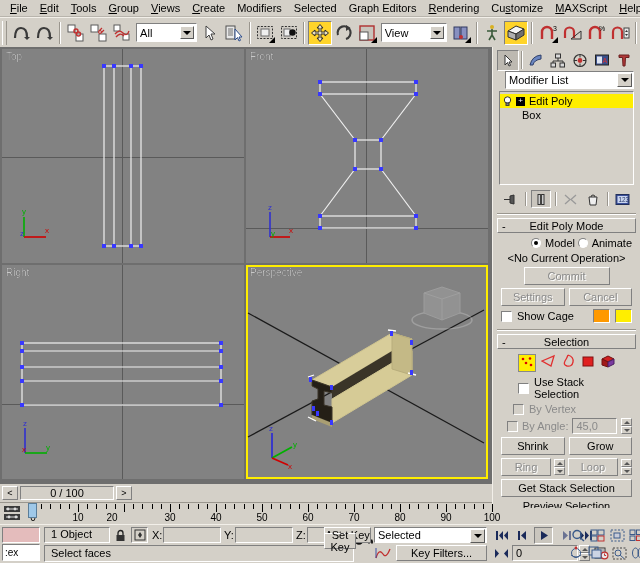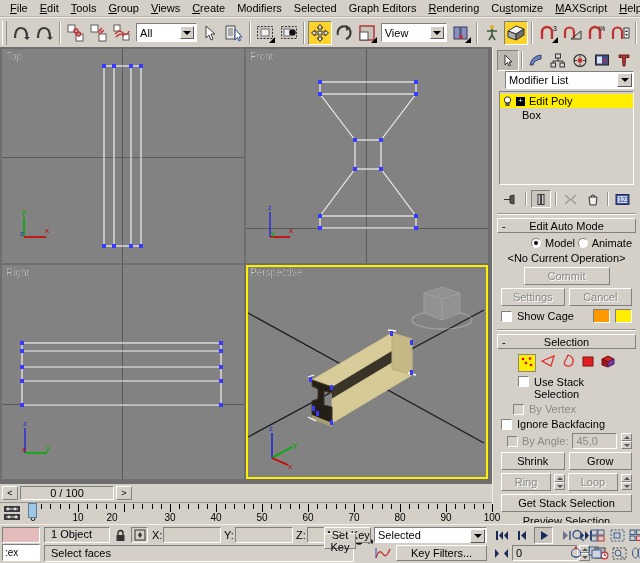--- a/index.html
+++ b/index.html
@@ -631,21 +631,21 @@
             <text x="3.4" y="9" font-size="6.4" fill="#2a3a6a" font-family="Liberation Sans">123</text>
           </svg>
       </div>
     </div>
 
     <div class="hr3d"></div>
 
     <div class="rollout">
       <div class="rolloutbar">
         <span class="minus">-</span>
-        <span>Edit Auto Mode</span>
+        <span>Edit Poly Mode</span>
       </div>
       <div class="rolloutbody">
         <div style="display:flex; align-items:center; padding:1px 0 3px 12px;">
           <div class="radiorow" style="width:62px;margin-left:18px;">
             <span class="radio">
                 <i class="dot"></i>
               </span>
             <span>Model</span>
           </div>
           <div class="radiorow">
@@ -704,31 +704,27 @@
           </span>
           <span>
             <svg width="16" height="14" viewBox="0 0 16 14">
                 <path d="M2 5 L8 2 L14 5 L8 8 Z" fill="#d02020" stroke="#701010"></path>
                 <path d="M2 5 L2 11 L8 13 L8 8 Z" fill="#a01818" stroke="#701010"></path>
                 <path d="M8 8 L14 5 L14 10 L8 13 Z" fill="#7a3aa0" stroke="#4a2060"></path>
               </svg>
           </span>
         </div>
 
-        <div style="display:flex; align-items:flex-start; gap:5px; padding-bottom:3px;padding-left:17px;">
+        <div style="display:flex; align-items:center; gap:5px; padding-bottom:3px;padding-left:17px;">
           <span class="chk"></span>
           <span>Use Stack Selection</span>
         </div>
         <div style="display:flex; align-items:center; gap:5px; padding:0 0 3px 12px;">
           <span class="chk dis"></span>
           <span class="txtdis">By Vertex</span>
-        </div>
-        <div style="display:flex; align-items:center; gap:5px; padding-bottom:3px;">
-          <span class="chk"></span>
-          <span>Ignore Backfacing</span>
         </div>
         <div style="display:flex; align-items:center; gap:4px; padding:0 0 3px 6px;">
           <span class="chk dis"></span>
           <span class="txtdis">By Angle:</span>
           <span class="spinfield" style="flex:1;">45,0</span>
           <span class="spinner">
             <div>
                 <i style="width:0;height:0;border-left:3px solid transparent;border-right:3px solid transparent;border-bottom:3px solid #555;"></i>
               </div>
             <div>

